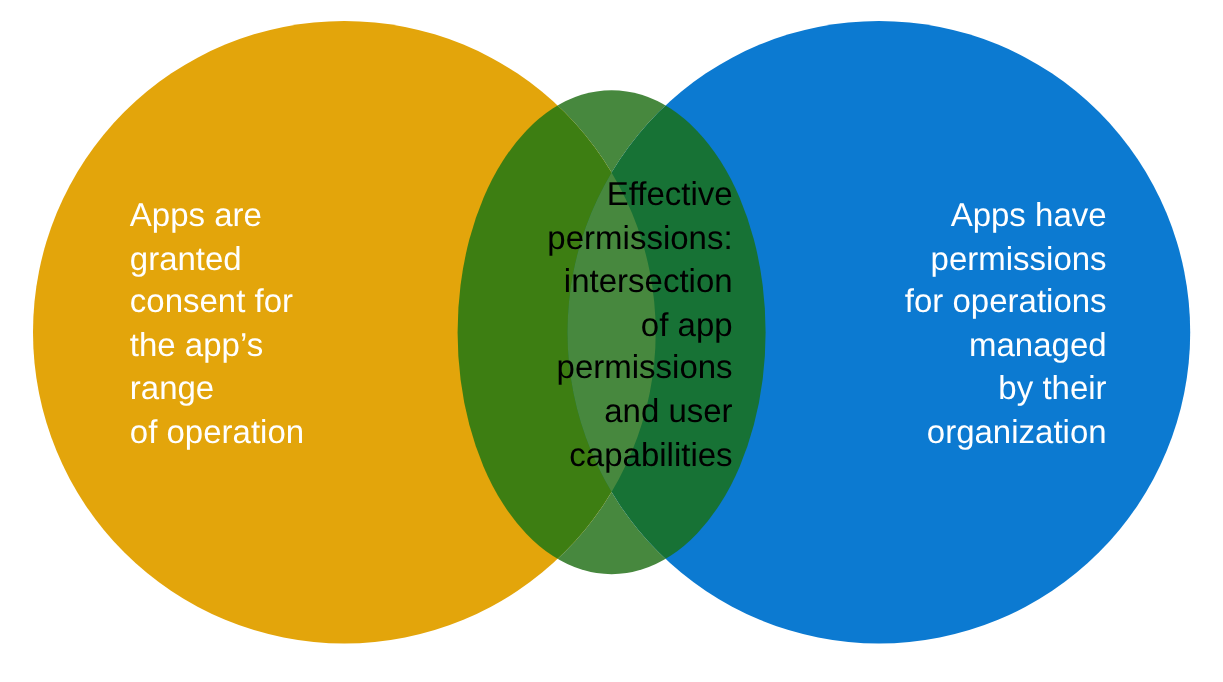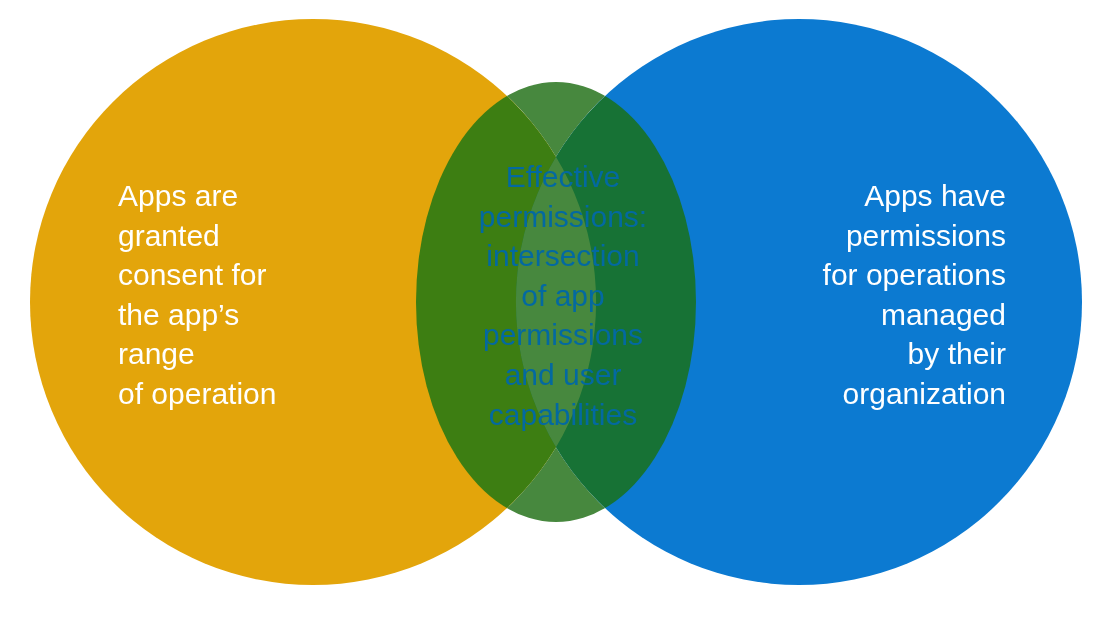--- a/index.html
+++ b/index.html
@@ -97,21 +97,21 @@
     </g>
   </svg>
 
   <div class="label-block" id="label-left" style="color: rgb(255, 255, 255);">Apps are
 granted
 consent for
 the app’s
 range
 of operation</div>
 
-  <div class="label-block" id="label-center" style="color: #0369a1;">Effective
+  <div class="label-block" id="label-center" style="color: #000000; text-align: right;">Effective
 permissions:
 intersection
 of app
 permissions
 and user
 capabilities</div>
 
   <div class="label-block" id="label-right" style="color: rgb(255, 255, 255);">Apps have
 permissions
 for operations

